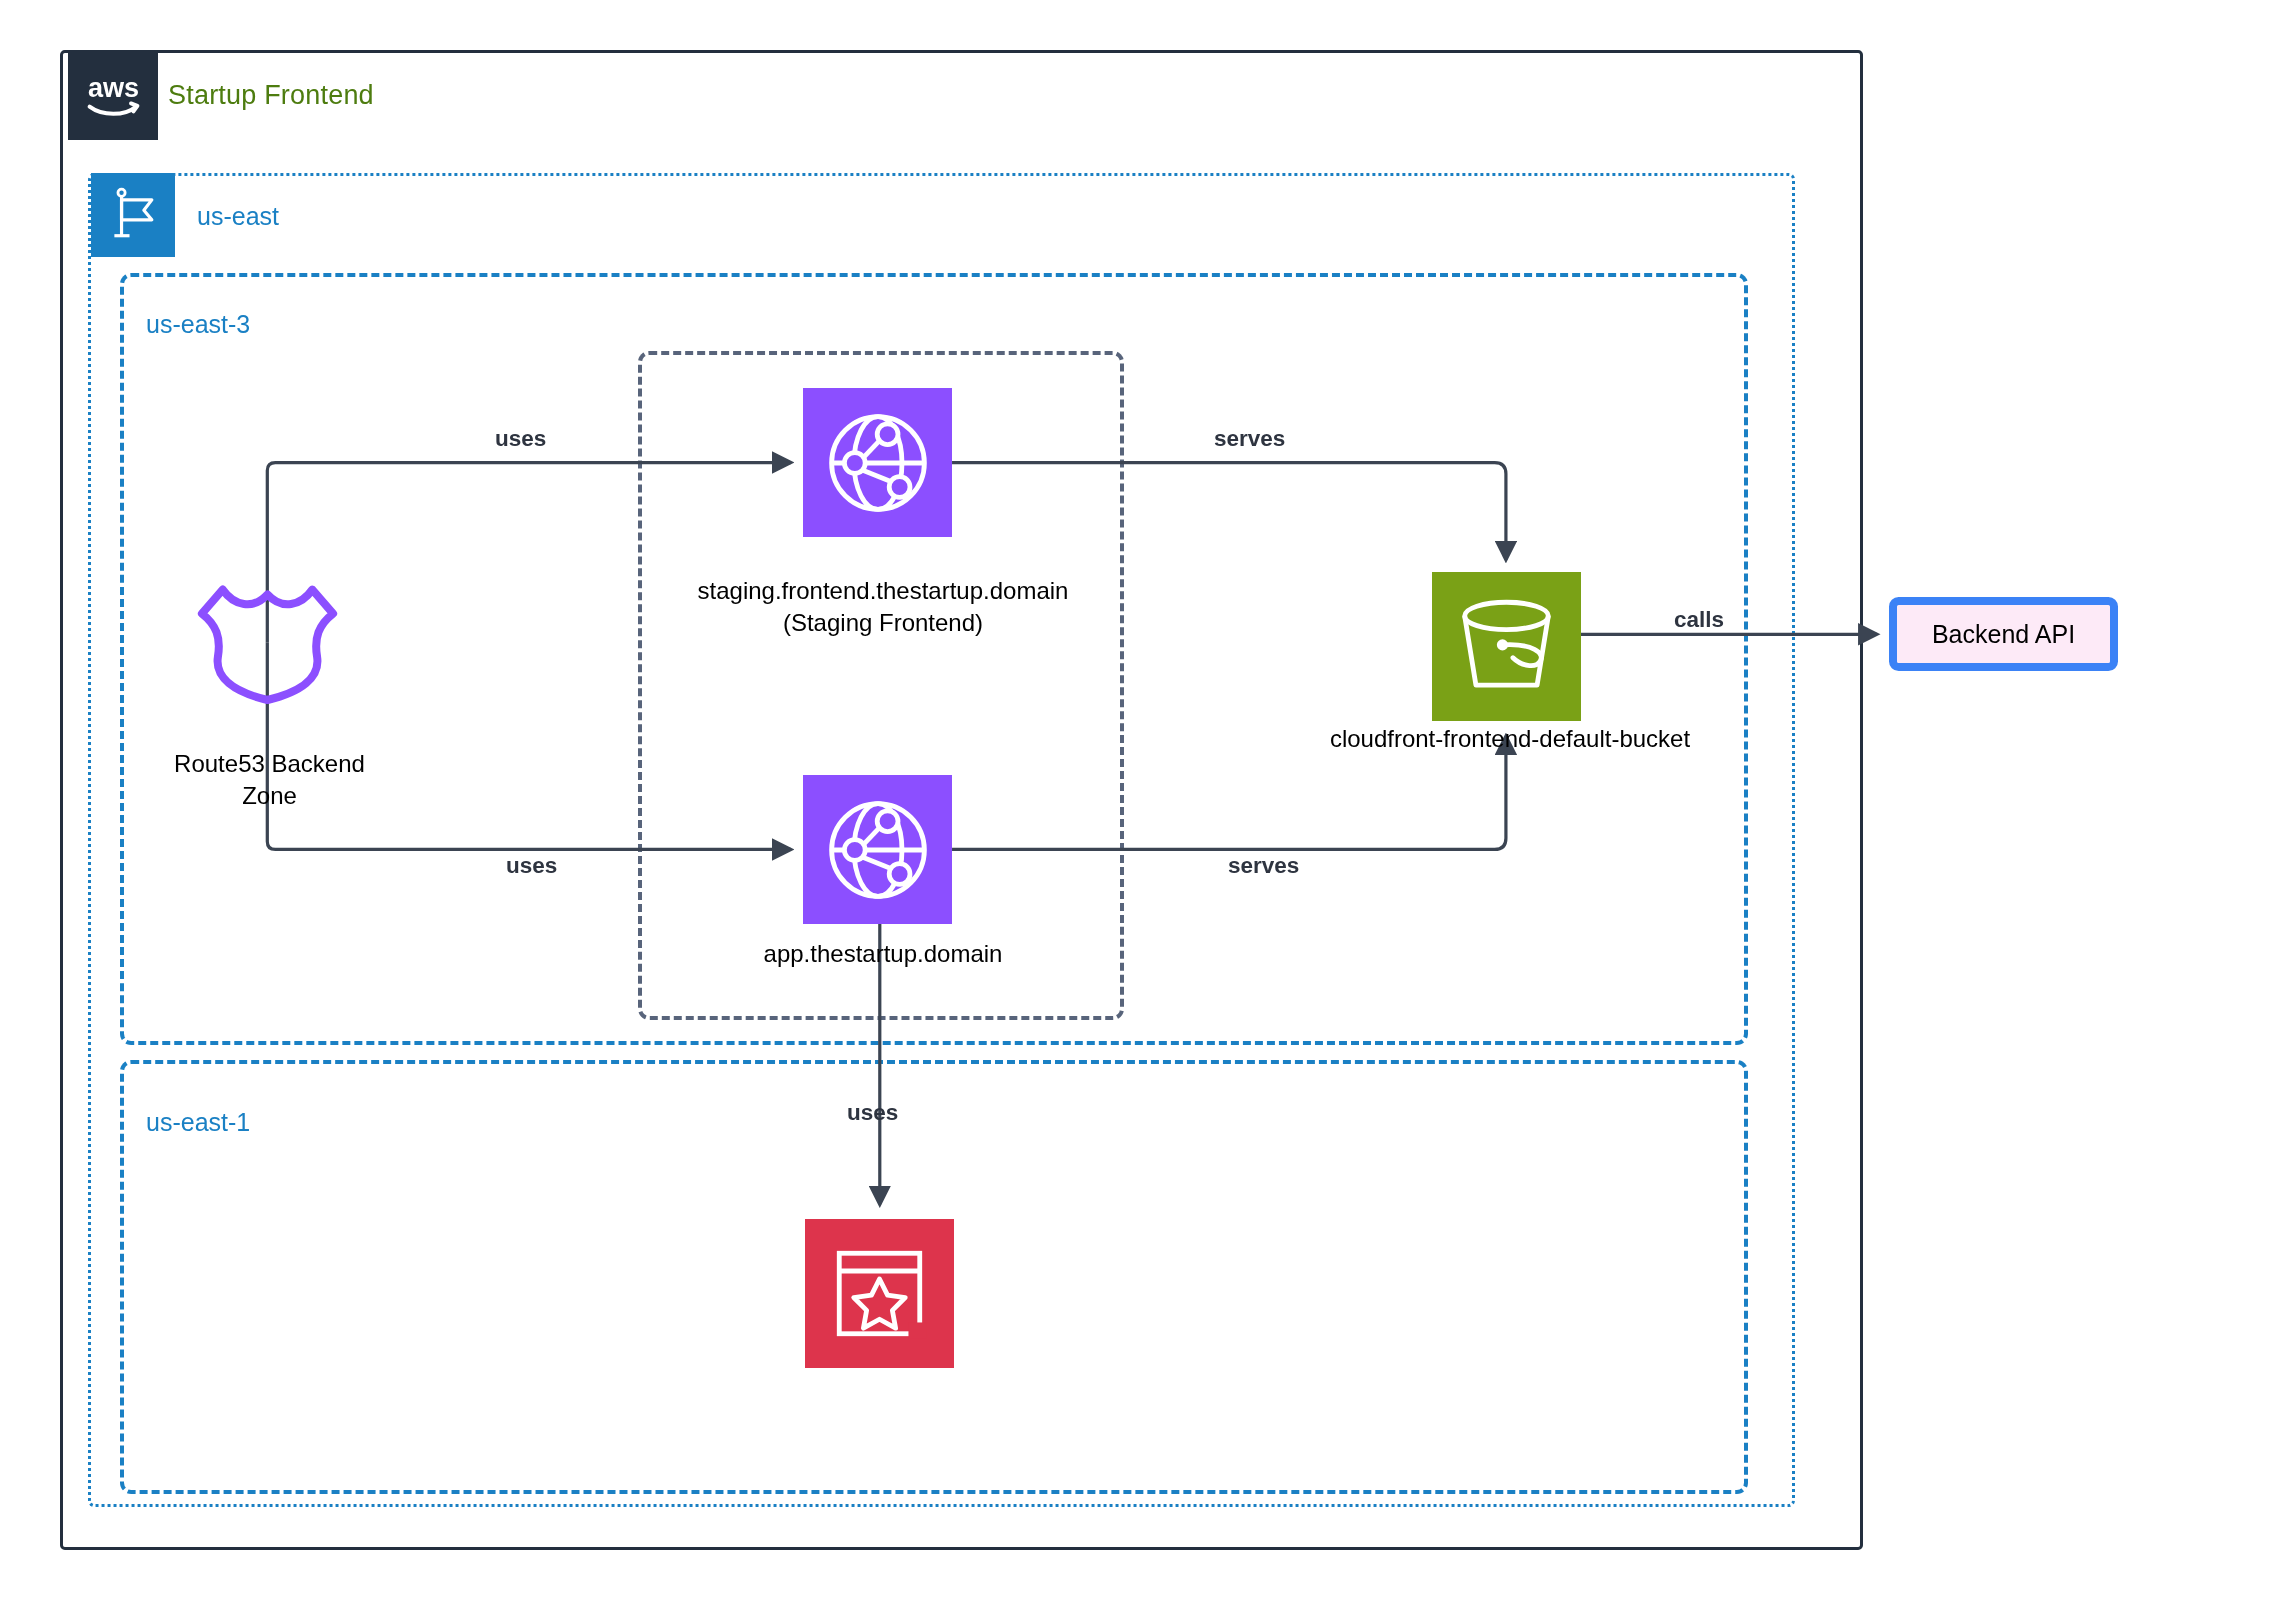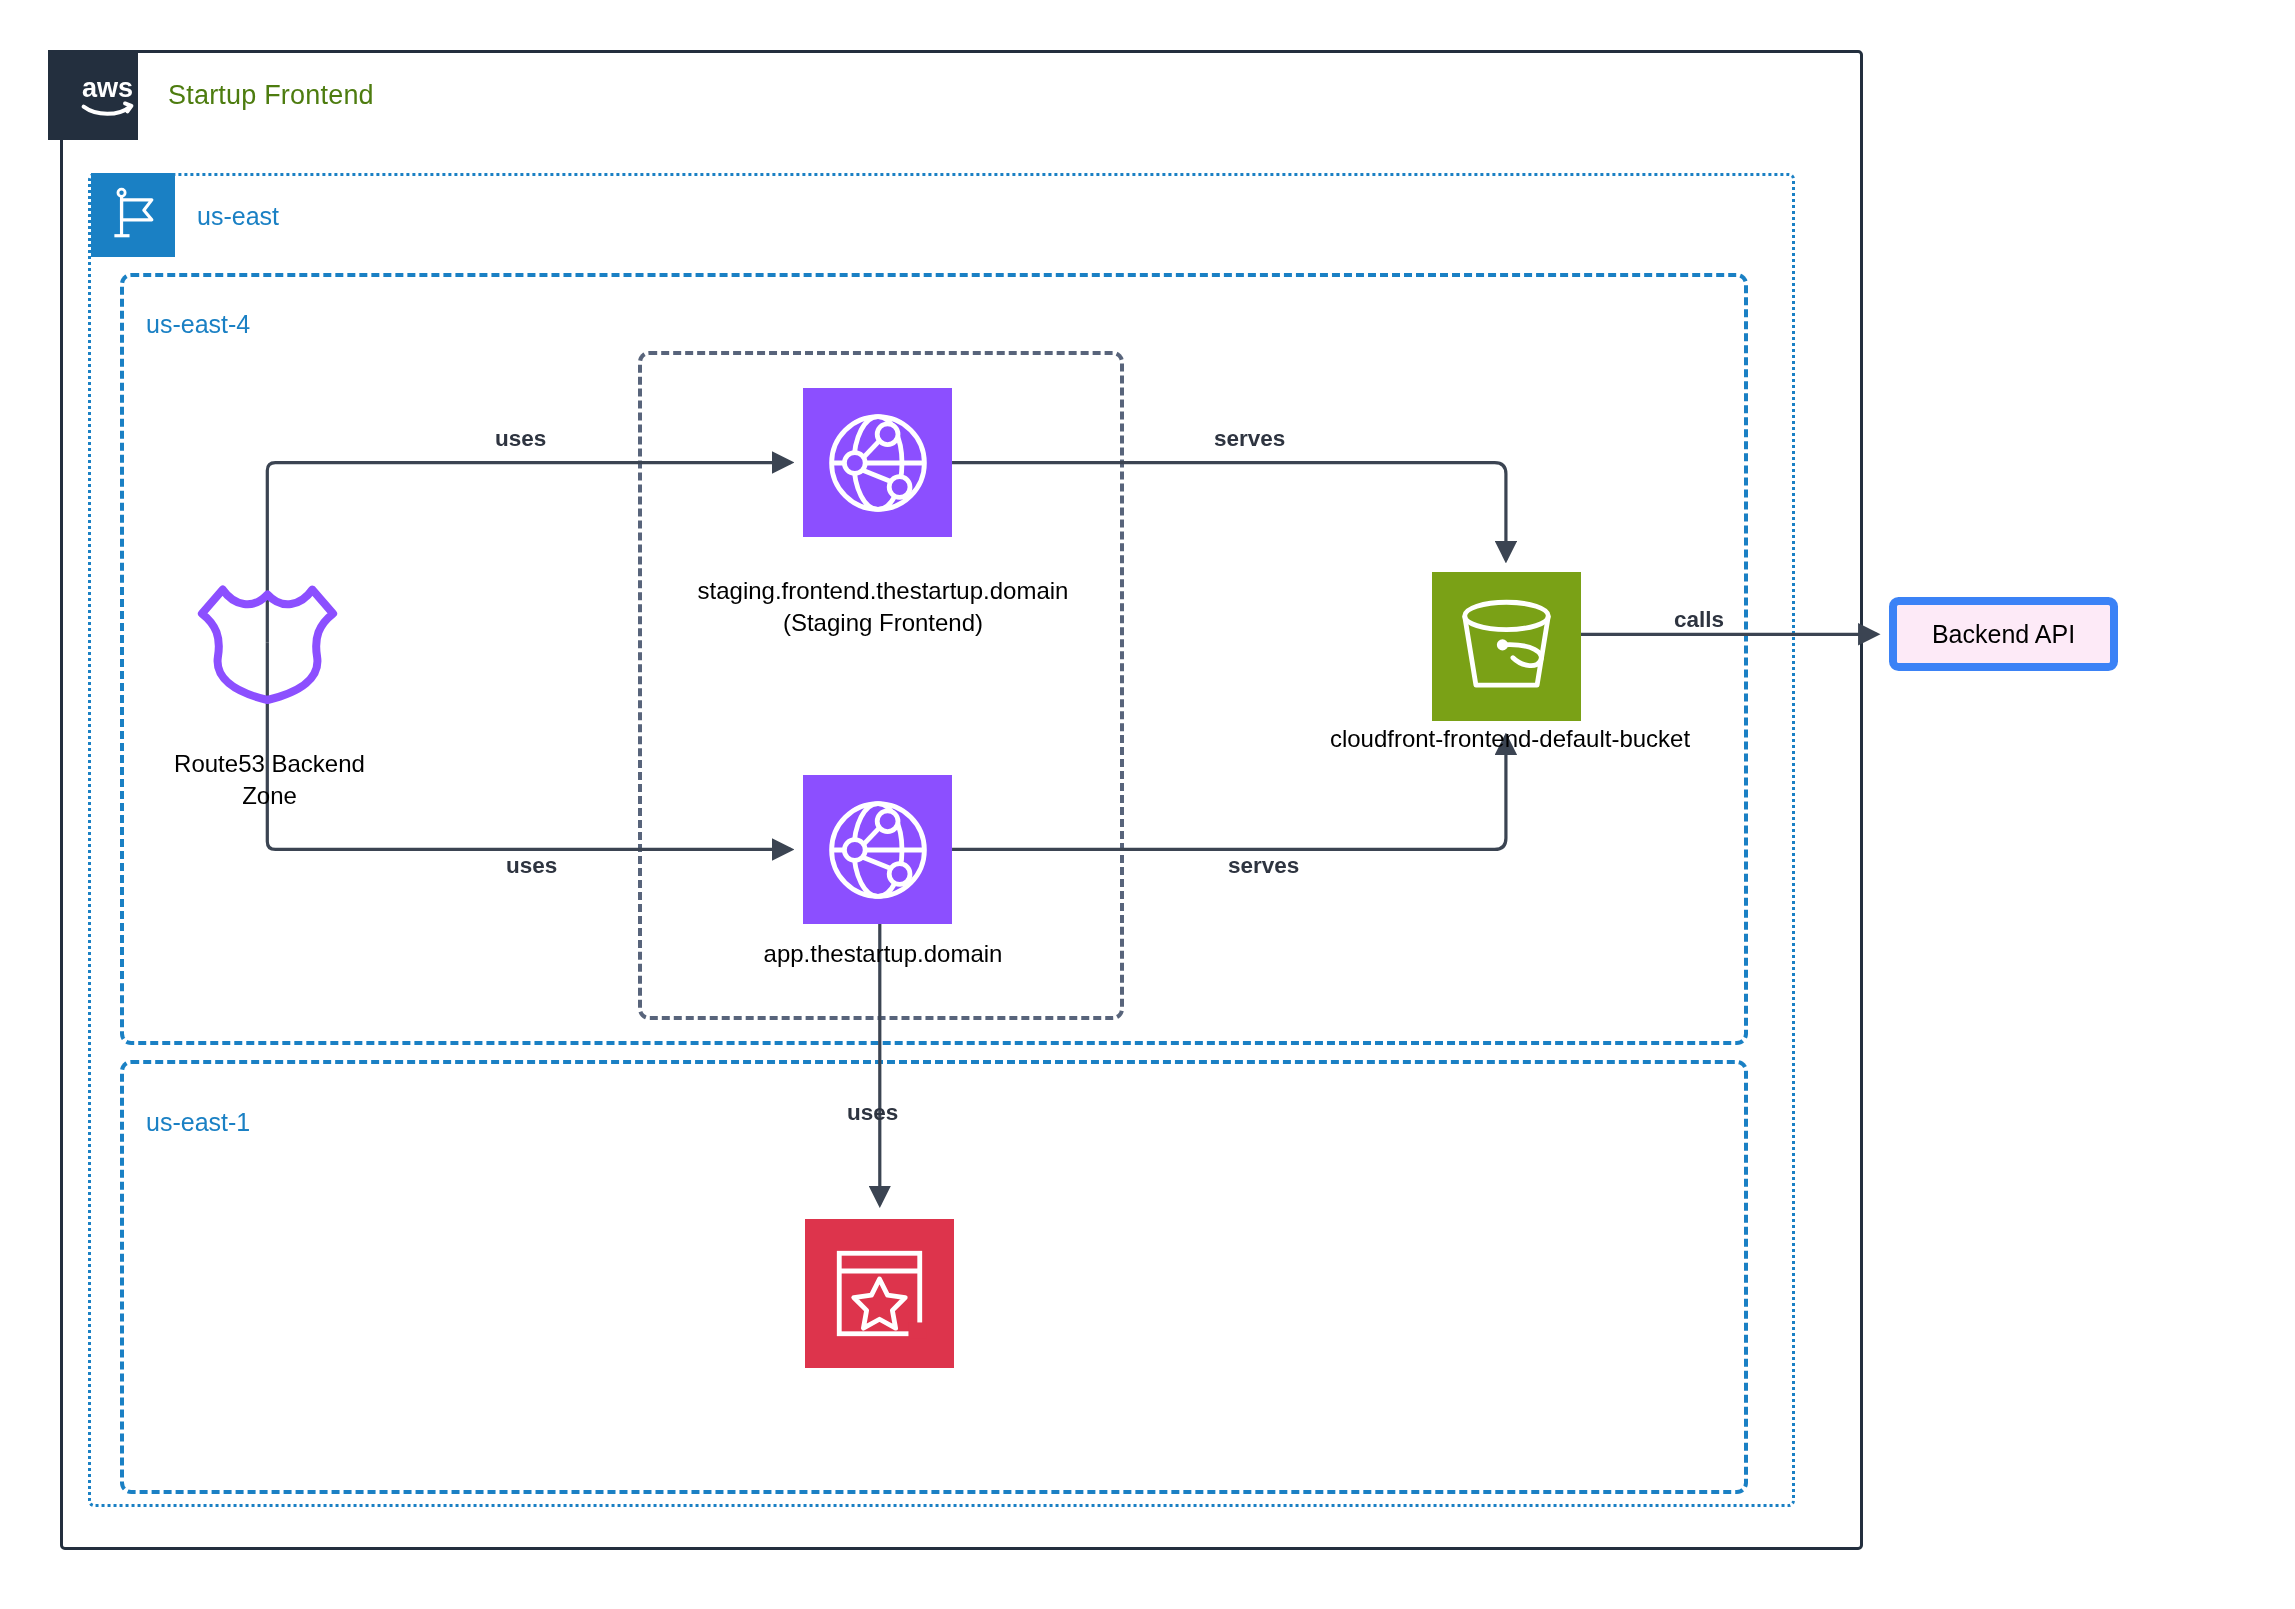--- a/index.html
+++ b/index.html
@@ -26,28 +26,28 @@
     top: 50px;
     width: 1803px;
     height: 1500px;
     border: 3.2px solid #232f3e;
     border-radius: 4.8px;
     box-sizing: border-box;
     background: #ffffff;
   }
   .aws-logo-box {
     position: absolute;
-    left: 48px;
+    left: 68px;
     top: 50px;
     width: 90px;
     height: 90px;
     background: #232f3e;
     display: flex;
     align-items: center;
-    justify-content: flex-end;
+    justify-content: flex-start;
     box-sizing: border-box;
     padding-left: 15px;
   }
   .aws-logo-box svg { display: block; }
   .aws-title {
     position: absolute;
     left: 168px;
     top: 80px;
     font-size: 27px;
     color: #4d7c0f;
@@ -239,21 +239,21 @@
       <circle cx="17" cy="8" r="4.5" fill="none" stroke="#ffffff" stroke-width="3.5"></circle>
       <line x1="17" y1="13" x2="17" y2="62" stroke="#ffffff" stroke-width="4"></line>
       <line x1="8" y1="62" x2="27" y2="62" stroke="#ffffff" stroke-width="4"></line>
       <path d="M17 17 L 55 17 L 45 30 L 55 42 L 17 42 Z" fill="none" stroke="#ffffff" stroke-width="4" stroke-linejoin="round"></path>
     </svg>
   </div>
 
   <div class="region-label">us-east</div>
 
   <div class="subregion" id="subregion-us-east-2"></div>
-  <div class="subregion-label" id="label-us-east-2">us-east-4</div>
+  <div class="subregion-label" id="label-us-east-2">us-east-3</div>
 
   <div class="subregion" id="subregion-us-east-1"></div>
   <div class="subregion-label" id="label-us-east-1">us-east-1</div>
 
   <div class="inner-group"></div>
 
   <svg id="edges" viewBox="0 0 2859 2004" xmlns="http://www.w3.org/2000/svg">
     <defs>
       <marker id="arrow" viewBox="0 0 12 12" refX="10" refY="6" markerWidth="7" markerHeight="7" orient="auto-start-reverse">
         <path d="M 0 0 L 12 6 L 0 12 z" fill="#3b4452"></path>

